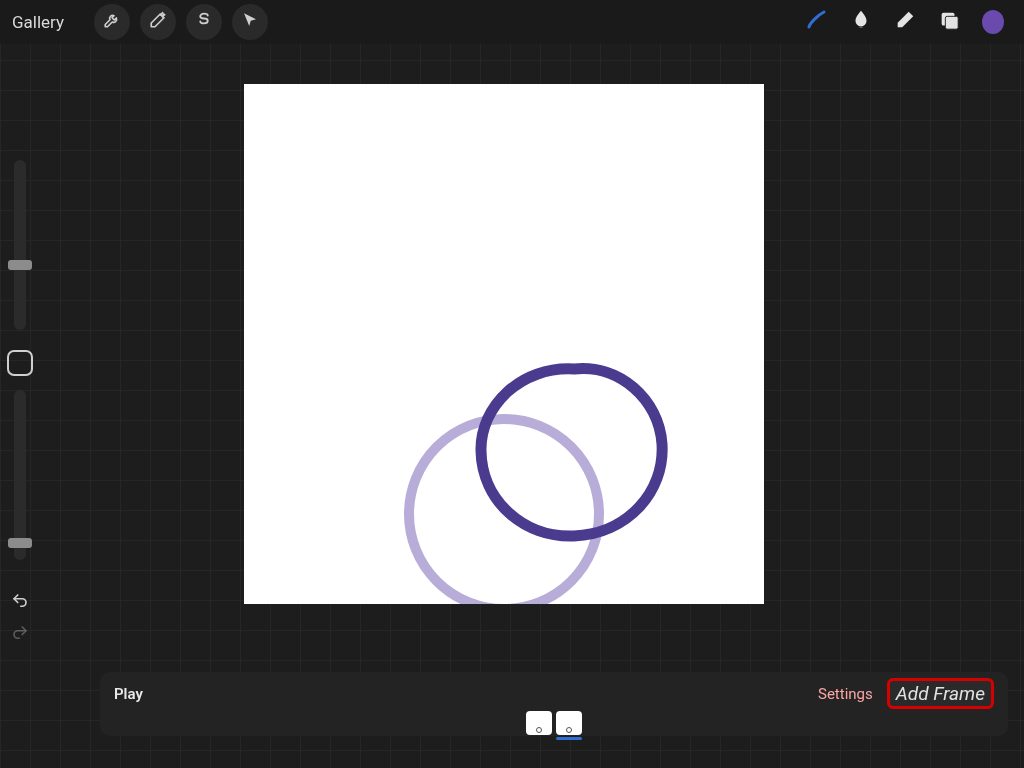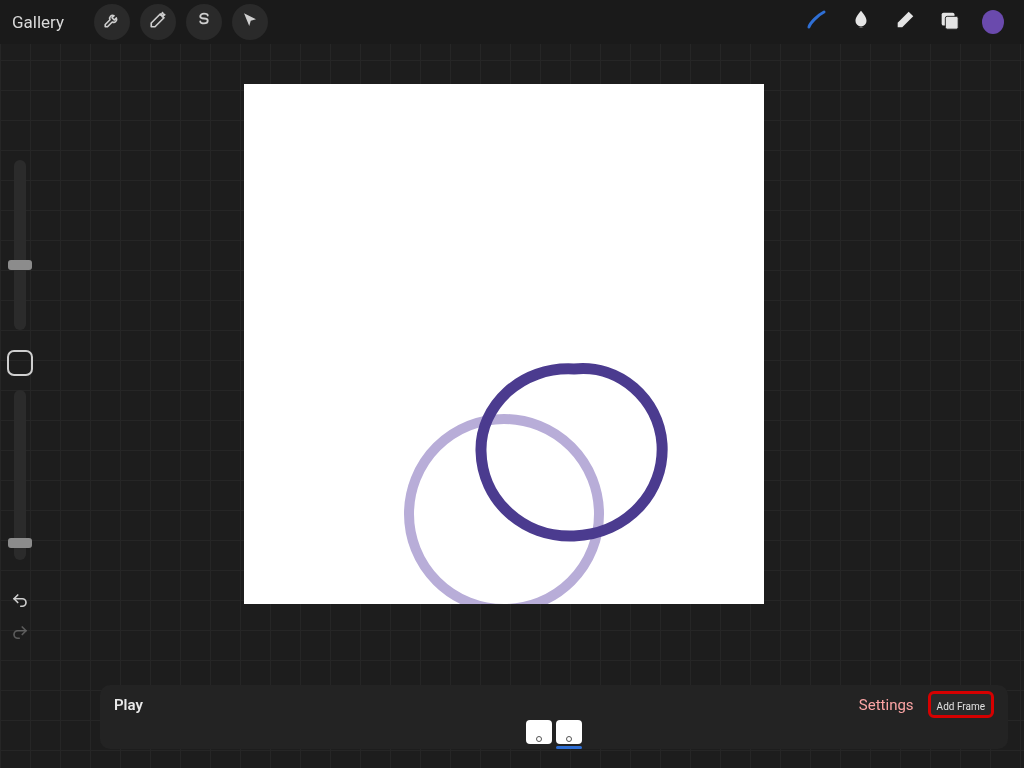--- a/index.html
+++ b/index.html
@@ -65,37 +65,37 @@
   .canvas-wrap {
     position:absolute; z-index:1;
     left: 244px; top: 84px;
     width: 520px; height: 520px;
     background:#fff;
   }
   .canvas-wrap svg { width:100%; height:100%; }
   
   .anim-bar {
     position:absolute; z-index:3;
-    left: 100px; right: 16px; bottom: 19px;
+    left: 100px; right: 16px; bottom: 32px;
     height: 64px;
     background:#232323;
     border-radius: 10px;
     display:flex; flex-direction:column;
     padding: 6px 14px 6px 14px;
   }
   .anim-top { display:flex; align-items:center; }
   .anim-top .play { font-weight:600; color:#e9e9e9; font-size:15px;}
   .anim-top .spacer { flex:1; }
   .anim-top .settings { color:#fca5a5; font-size:15px; margin-right:14px; cursor:pointer;}
   .add-frame-wrap {
     border: 3px solid #d60000; border-radius:6px;
     padding: 1px 6px;
     background:#2a2a2a;
   }
-  .add-frame { color:#e2e2e2; font-size:10px; cursor:pointer; white-space:nowrap;}
+  .add-frame { color:#e2e2e2; font-size:19px; cursor:pointer; white-space:nowrap;font-style:italic;}
   .timeline { flex:1; display:flex; align-items:center; justify-content:center; margin-top:2px;}
   .frame-thumb {
     width:26px; height:24px; background:#fff; border-radius:4px;
     margin: 0 2px; position:relative; cursor:pointer;
     display:flex; align-items:flex-end; justify-content:center;
   }
   .frame-thumb .dot {
     width:6px; height:6px; margin-bottom:2px;
     border:1.2px solid #555; border-radius:50%;
   }

